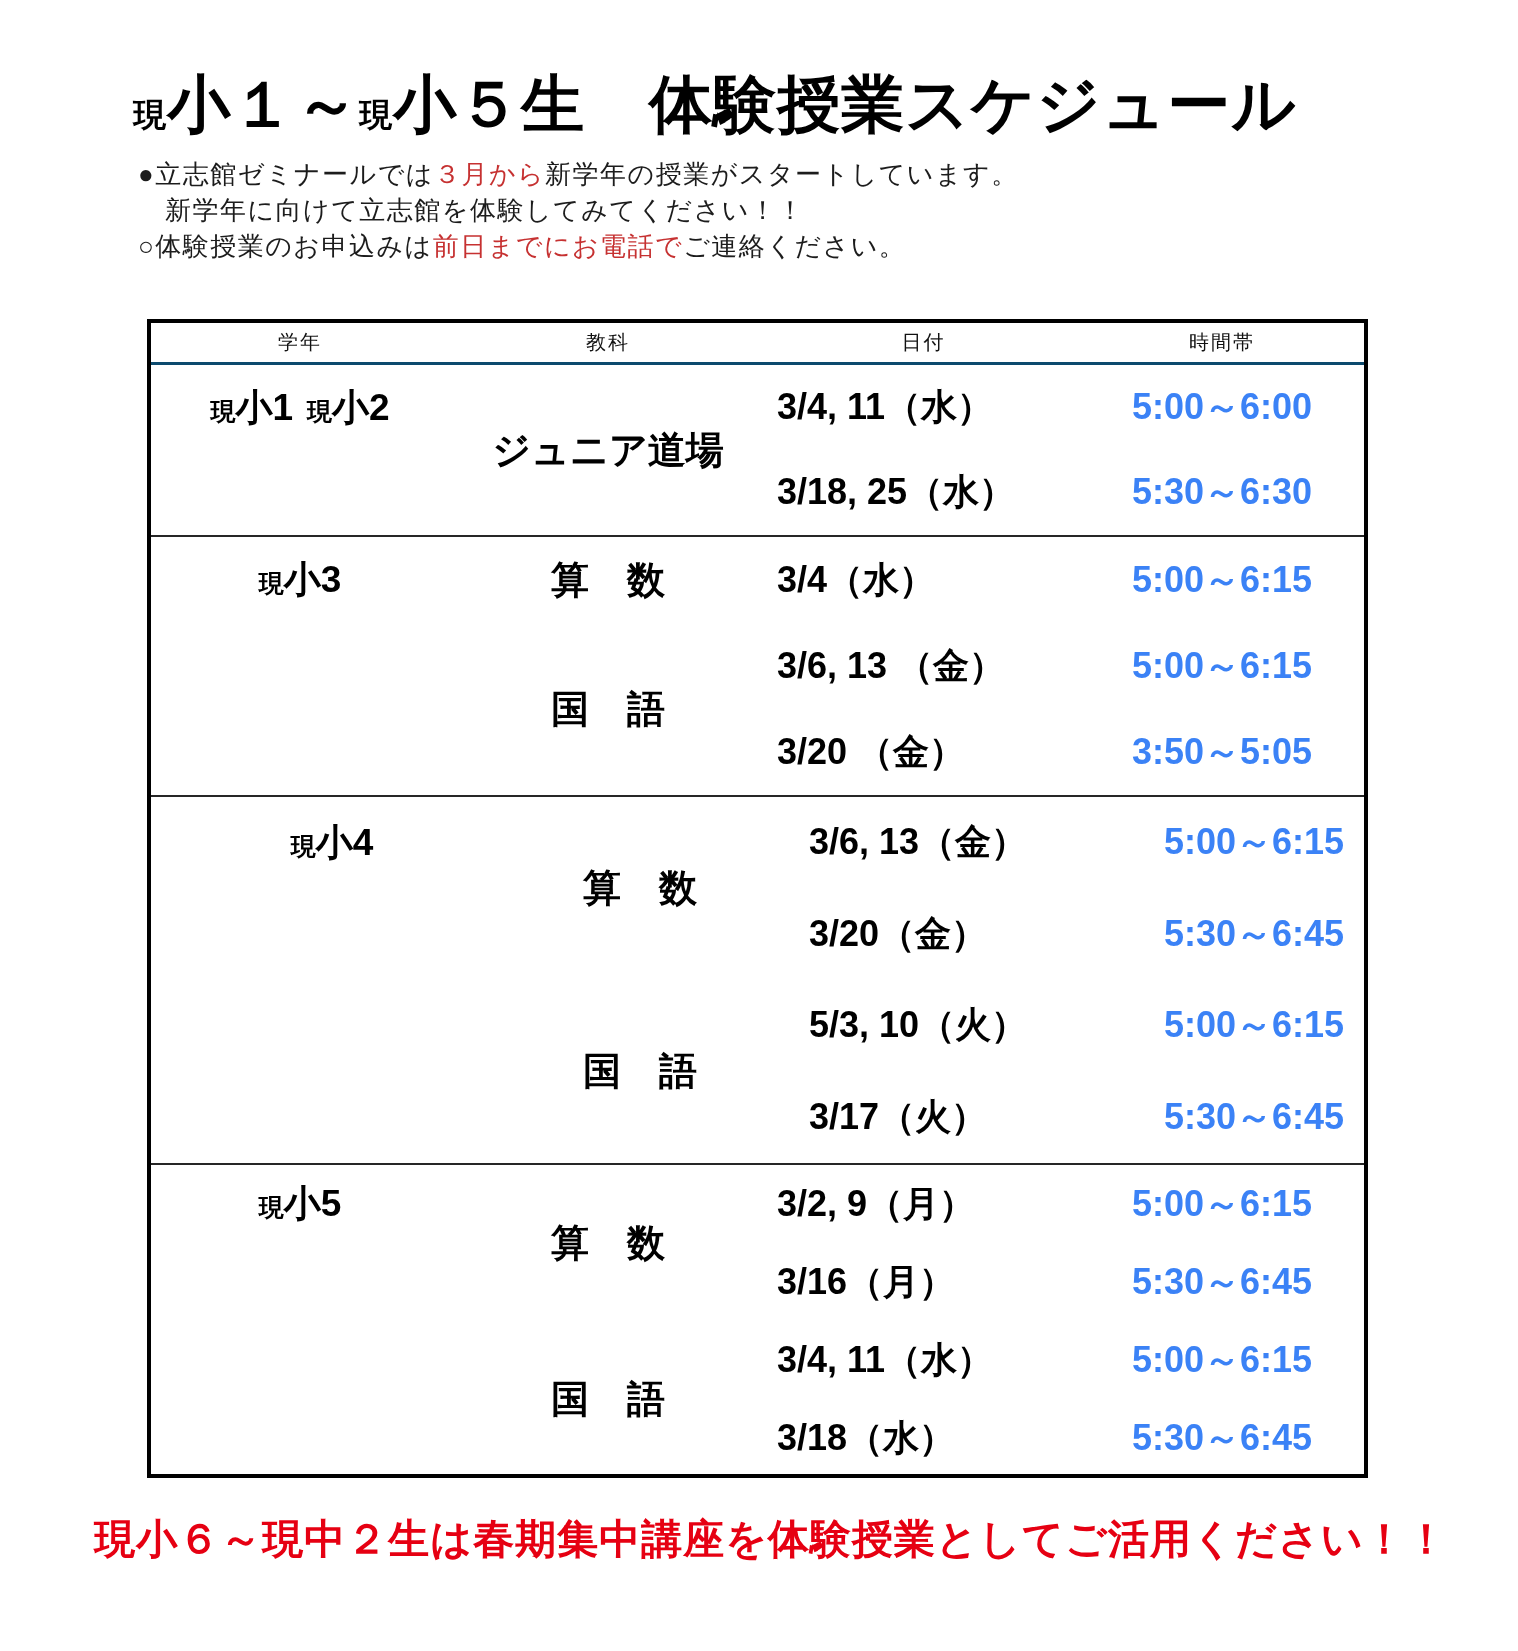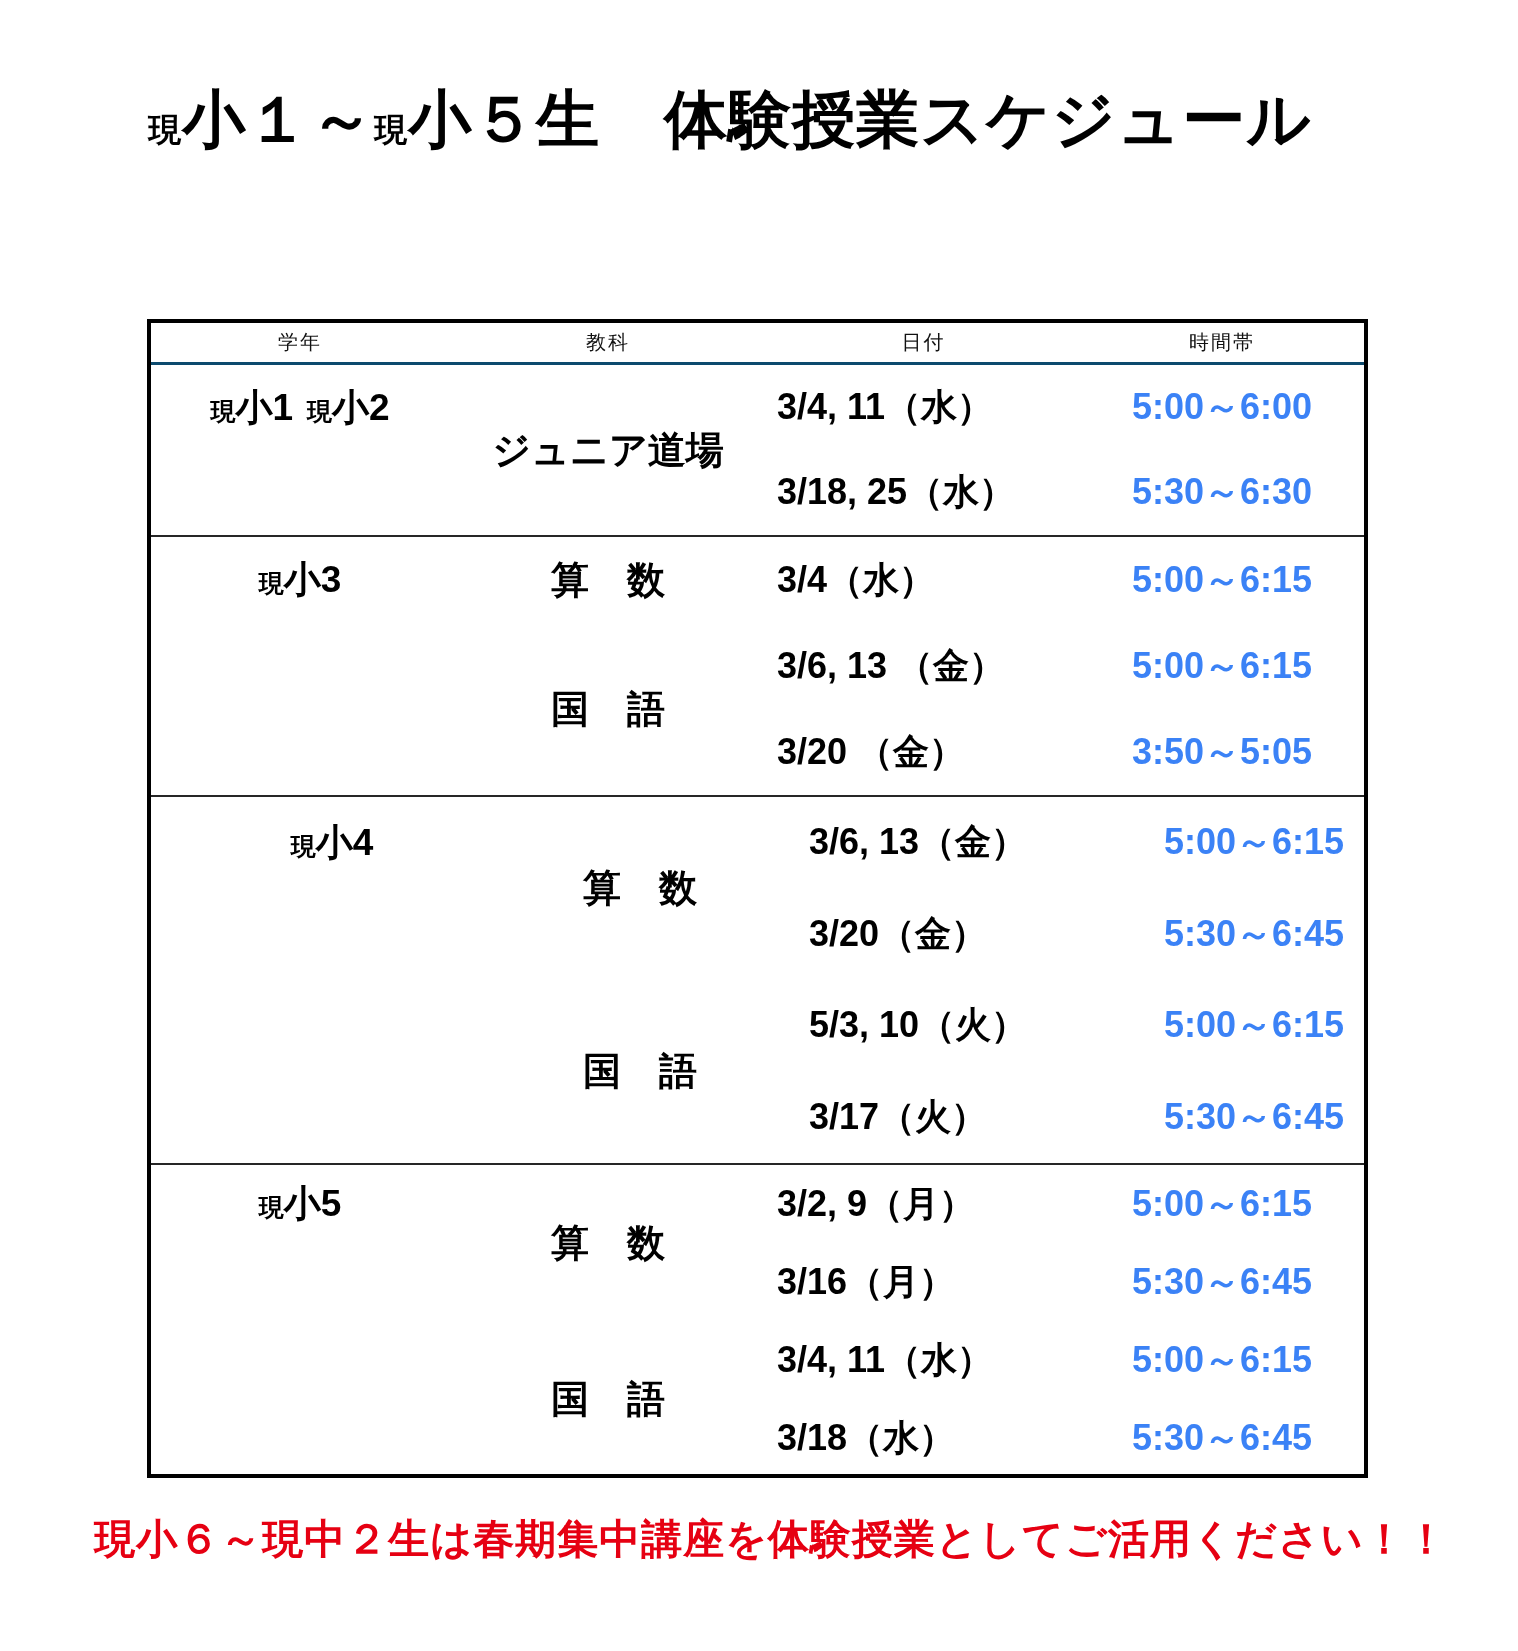--- a/index.html
+++ b/index.html
@@ -2,21 +2,21 @@
 <html><head>
 <meta charset="utf-8">
 <style>
   html,body { margin:0; padding:0; background:#ffffff; }
   .page {
     position:relative; width:1518px; height:1651px; background:#ffffff;
     font-family:"Liberation Sans", sans-serif; color:#1a1a1a; overflow:hidden;
   }
   
   .title {
-    position:absolute; top:62px; left:0; width:1430px; margin:15px;
+    position:absolute; top:62px; left:0; width:1430px; margin:0;
     text-align:center; font-size:63px; font-weight:900; color:#000;
     letter-spacing:1px; white-space:nowrap;
   }
   .title .small { font-size:33px; font-weight:900; }
   
   .intro {
     position:absolute; left:138px; top:156px;
     font-size:26px; line-height:36px; letter-spacing:1.5px; color:#1c1c1c;
   }
   .intro p { margin:0; white-space:nowrap; }
@@ -68,20 +68,25 @@
     letter-spacing:1px; white-space:nowrap;
   }
 </style>
 </head>
 <body>
 
 <div class="page">
 
   <h1 class="title"><span class="small">現</span><span>小１～</span><span class="small">現</span><span>小５生　体験授業スケジュール</span></h1>
 
+  <div class="intro">
+    <p><span>●立志館ゼミナールでは</span><span class="red">３月から</span><span>新学年の授業がスタートしています。</span></p>
+    <p class="indent">新学年に向けて立志館を体験してみてください！！</p>
+    <p><span>○体験授業のお申込みは</span><span class="red">前日までにお電話で</span><span>ご連絡ください。</span></p>
+  </div>
 
   <div class="schedule-table">
     <div class="thead">
       <div>学年</div>
       <div>教科</div>
       <div>日付</div>
       <div>時間帯</div>
     </div>
     <div id="table-body">
         <div class="section sec-h-0">

